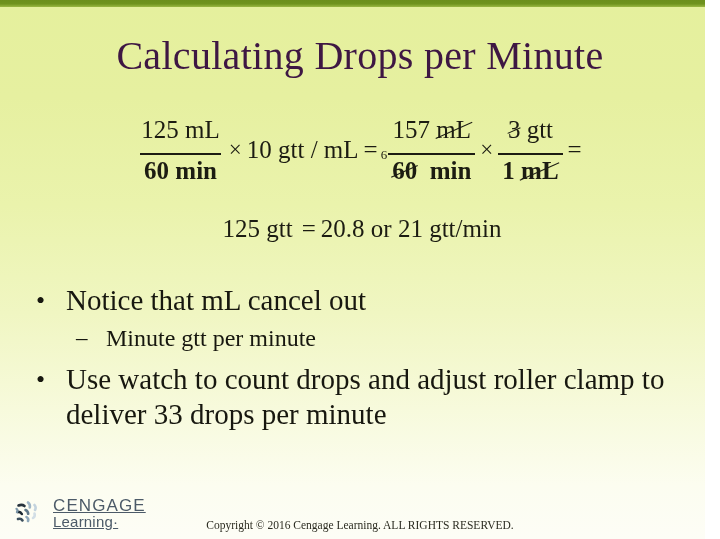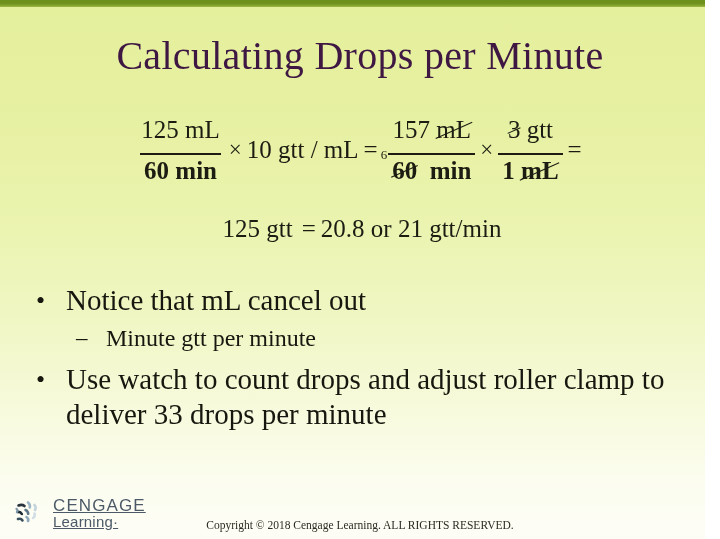--- a/index.html
+++ b/index.html
@@ -279,15 +279,15 @@
         <path d="M6 23 Q9 22 10.5 24.5" stroke="#3c4f5e" stroke-width="2.6"></path>
         <path d="M4.5 12.8 Q6.2 14.5 5 16.2" stroke="#7e98aa" stroke-width="2.2"></path>
       </g>
     </svg>
     <span id="logo-text">
       <span class="l1">CENGAGE</span>
       <span class="l2">Learning·</span>
     </span>
   </div>
 
-  <div id="copyright">Copyright © 2018 Cengage Learning. ALL RIGHTS RESERVED.</div>
+  <div id="copyright">Copyright © 2016 Cengage Learning. ALL RIGHTS RESERVED.</div>
 
 </div>
 
 </body></html>

